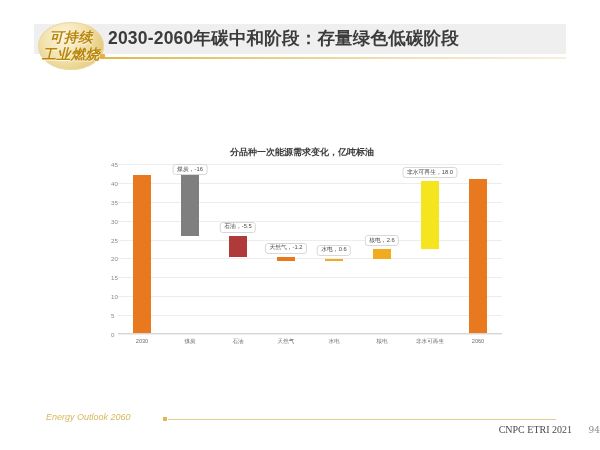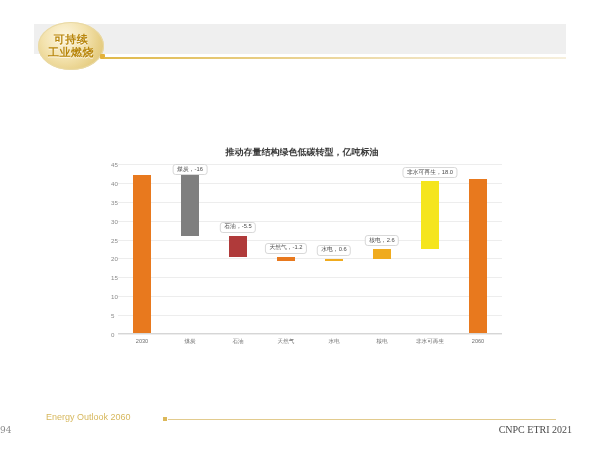--- a/index.html
+++ b/index.html
@@ -42,26 +42,27 @@
     position: absolute;
     left: 0; top: 0;
     width: 66px; height: 48px;
     display: flex;
     flex-direction: column;
     align-items: center;
     justify-content: center;
     line-height: 1.18;
   }
   .badge-line {
-    font-size: 11px;
+    font-size: 14px;
     font-weight: bold;
     color: #b8860b;
     letter-spacing: 0.5px;
     text-shadow: 0 1px 0 #fffaf0;
     white-space: nowrap;
+    font-style: italic;
   }
   #title {
     position: absolute;
     left: 108px; top: 26px;
     font-size: 17.5px;
     font-weight: bold;
     color: #3b3b3b;
     letter-spacing: 0.2px;
     white-space: nowrap;
   }
@@ -176,38 +177,39 @@
     white-space: nowrap;
     line-height: 1;
   }
 
   
   #footer-left {
     position: absolute;
     left: 46px; top: 412px;
     font-size: 9px;
     color: #d7b85e;
+    font-style: italic;
   }
   #footer-dot {
     position: absolute;
     left: 163px; top: 417px;
     width: 4px; height: 4px;
     background: #dcb85a;
   }
   #footer-rule {
     position: absolute;
     left: 168px; top: 418.5px;
     width: 388px; height: 1px;
     background: #e2cb8e;
   }
   #footer-page {
     position: absolute;
     left: 0; top: 425px;
     width: 600px;
-    text-align: left;
+    text-align: right;
     font-size: 9px;
     color: #8c8c8c;
     font-family: "DejaVu Serif", "Liberation Serif", serif;
   }
   #footer-right {
     position: absolute;
     right: 28px; top: 424px;
     font-size: 10px;
     color: #4a4a4a;
     font-family: Liberation Serif, serif;
@@ -222,26 +224,27 @@
     <div id="header-band"></div>
   </div>
 
   <div id="badge">
     <div id="badge-text">
       <div class="badge-line">可持续</div>
       <div class="badge-line">工业燃烧</div>
     </div>
   </div>
 
+  <div id="title">2030-2060年碳中和阶段：存量绿色低碳阶段</div>
   <div id="title-rule-dot"></div>
   <div id="title-rule"></div>
 
 
   <div id="chart-card">
-    <div id="chart-title">推动存量结构绿色低碳转型，亿吨标油</div>
+    <div id="chart-title">分品种一次能源需求变化，亿吨标油</div>
     <div id="plot">
       <div id="gridlines">
           <div class="gridline" style="top: 170px;"></div>
           <div class="gridline" style="top: 151.111px;"></div>
           <div class="gridline" style="top: 132.222px;"></div>
           <div class="gridline" style="top: 113.333px;"></div>
           <div class="gridline" style="top: 94.4444px;"></div>
           <div class="gridline" style="top: 75.5556px;"></div>
           <div class="gridline" style="top: 56.6667px;"></div>
           <div class="gridline" style="top: 37.7778px;"></div>

